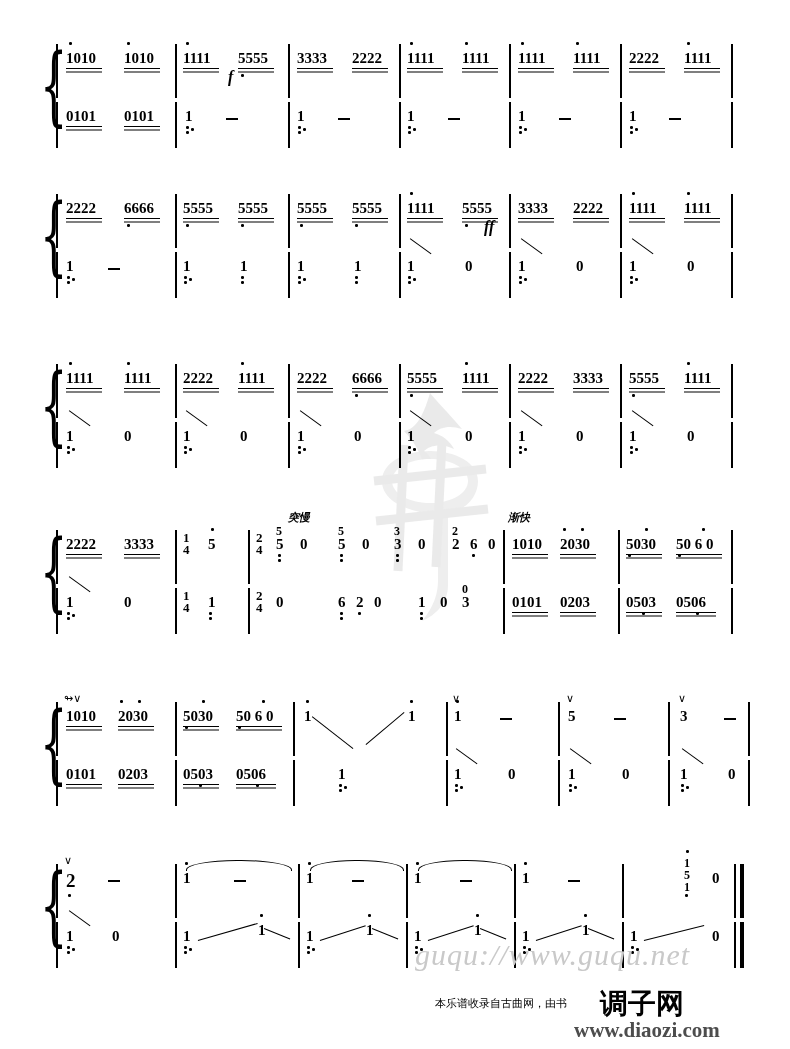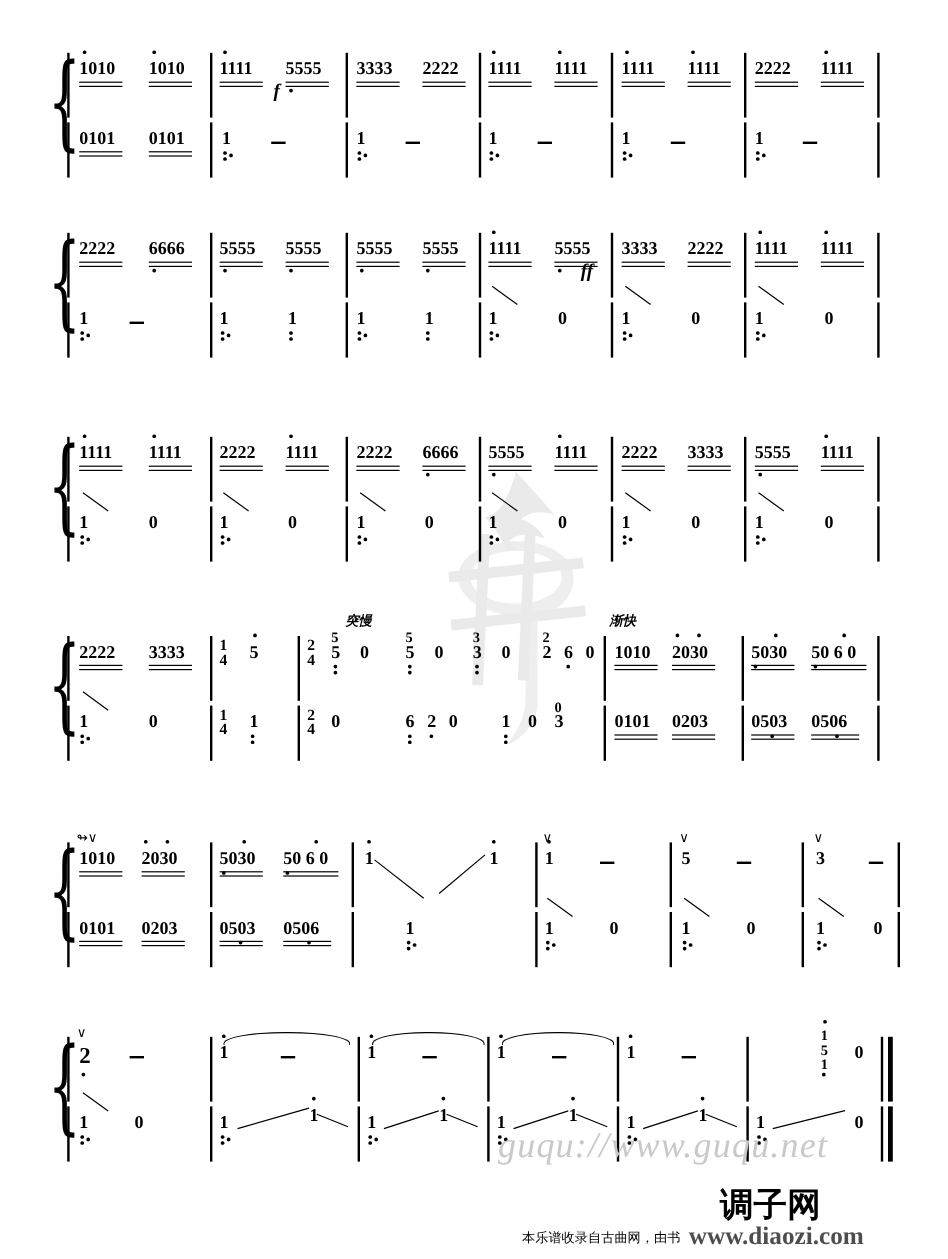--- a/index.html
+++ b/index.html
@@ -168,21 +168,21 @@
     top: 985px;
     font-family: "DejaVu Sans", sans-serif;
     font-size: 28px;
     font-weight: bold;
     color: #000;
     z-index: 3;
   }
   #footer-note {
     position: absolute;
     left: 435px;
-    top: 1024px;
+    top: 996px;
     font-family: "DejaVu Sans", sans-serif;
     font-size: 11px;
     color: #000;
     z-index: 3;
   }
   #url-diaozi {
     position: absolute;
     left: 574px;
     top: 1018px;
     font-family: "Liberation Serif", serif;

